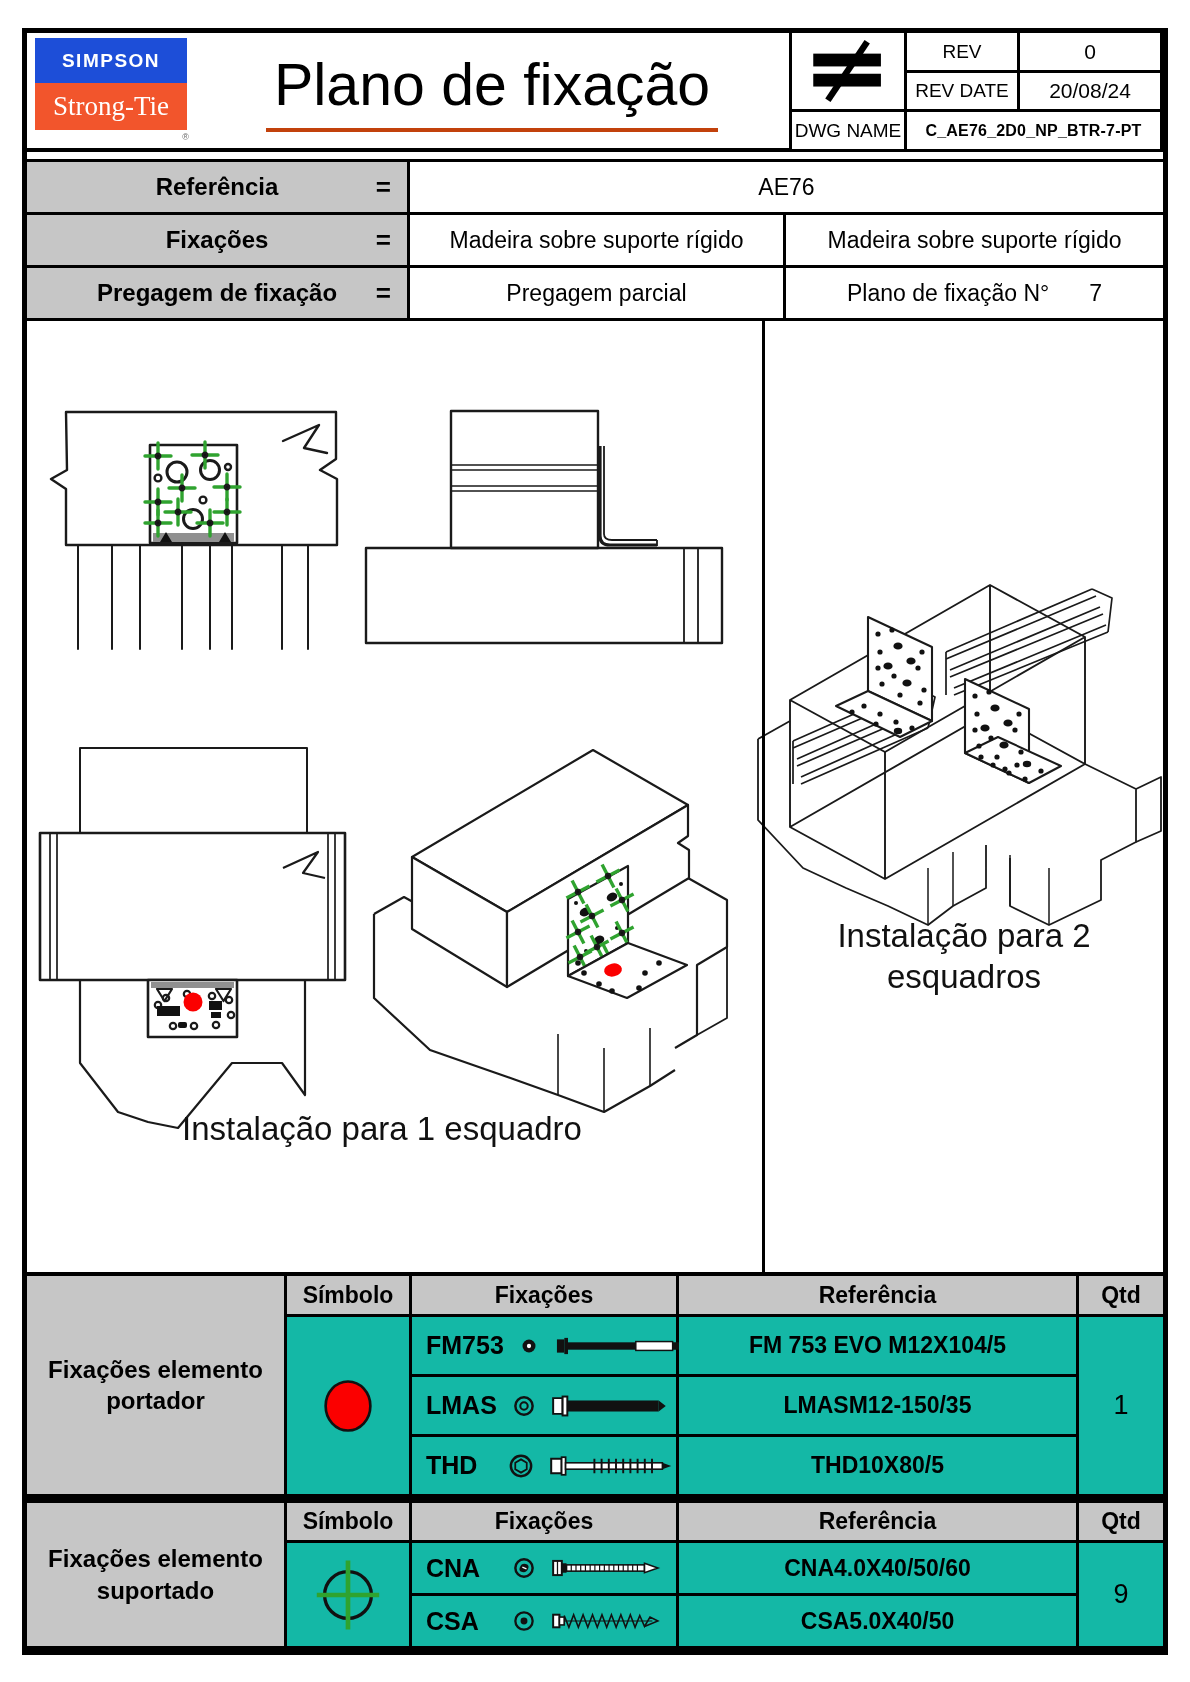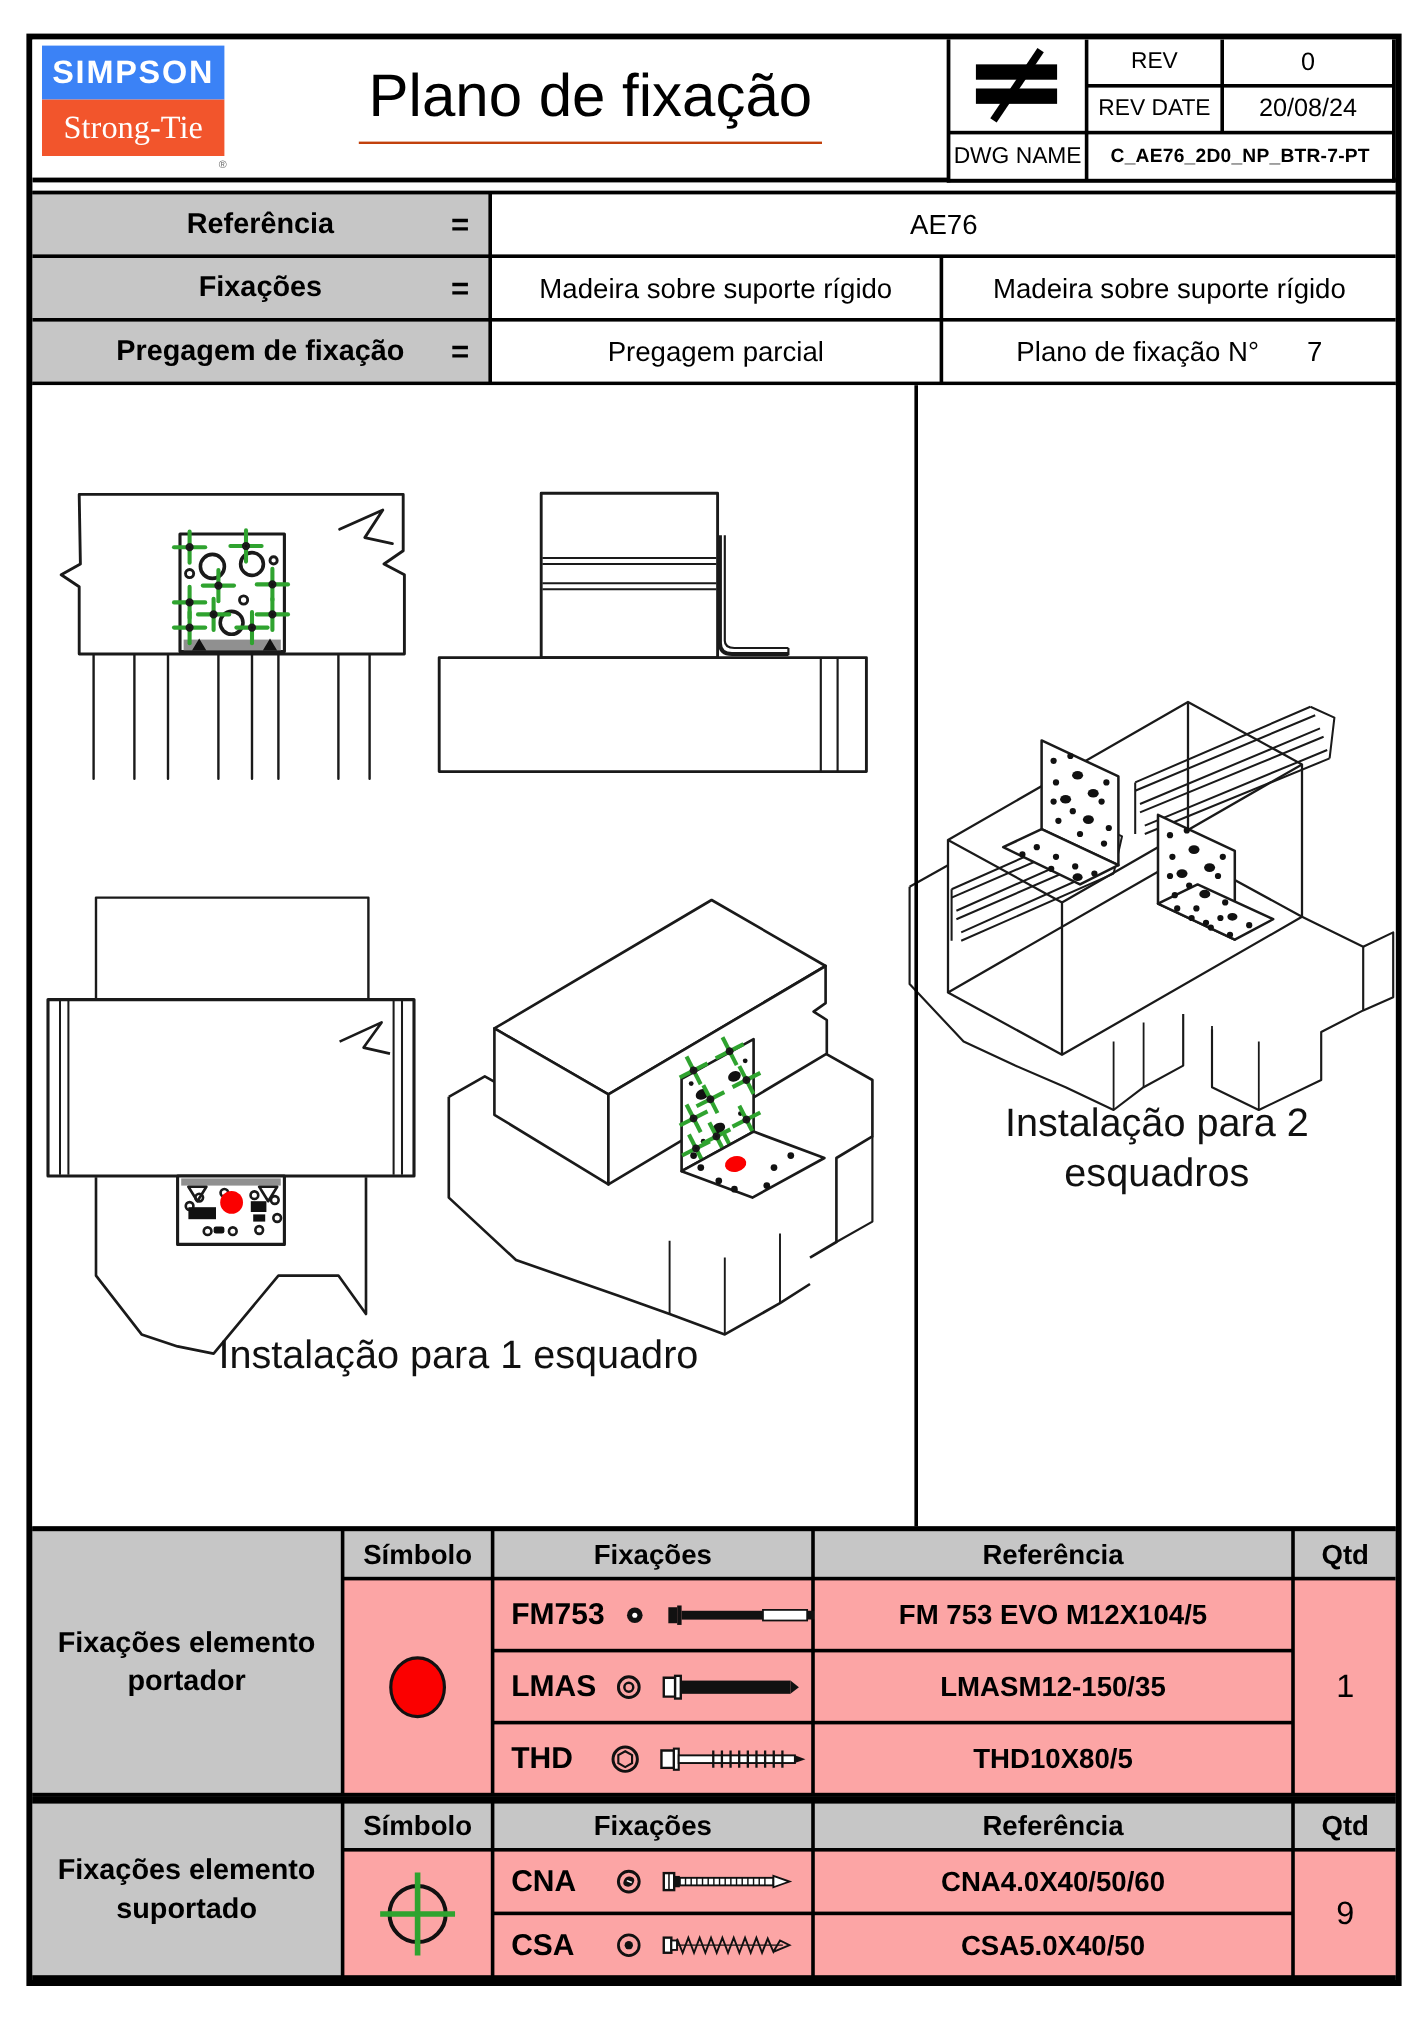--- a/index.html
+++ b/index.html
@@ -10,27 +10,27 @@
     --ink:#1a1a1a;
   }
   *{box-sizing:border-box;margin:0;padding:0}
   body{background:#fff;font-family:"Liberation Sans",sans-serif;color:#000}
   .page{position:relative;width:1190px;height:1682px;background:#fff;overflow:hidden}
   .frame{position:absolute;left:22px;top:28px;width:1146px;height:1627px;border:5px solid #000;background:#fff}
 
   
   .header-band{position:absolute;left:0;top:0;width:1136px;height:119px;border-bottom:4px solid #000;background:#fff}
   .logo{position:absolute;left:8px;top:5px;width:152px}
-  .logo-top{height:45px;background:#3b82f6;color:#fff;display:flex;align-items:center;justify-content:center;
-    font-weight:bold;font-size:27px;letter-spacing:1.5px}
+  .logo-top{height:45px;background:#1d4ed8;color:#fff;display:flex;align-items:center;justify-content:center;
+    font-weight:bold;font-size:19px;letter-spacing:1.5px}
   .logo-bottom{position:relative;height:47px;background:var(--orange);color:#fff;display:flex;align-items:center;justify-content:center;
     font-family:"Liberation Serif",serif;font-weight:normal;font-size:27px}
   .logo-reg{position:absolute;right:-2px;bottom:-12px;font-size:9px;color:#666;font-family:"Liberation Sans",sans-serif}
   .doc-title{position:absolute;left:215px;top:18px;width:500px;text-align:center}
-  .doc-title span{display:inline-block;font-size:50px;border-bottom:2px solid #c2410c;padding:0 8px 9px}
+  .doc-title span{display:inline-block;font-size:59px;border-bottom:4px solid #c2410c;padding:0 8px 9px}
 
   .title-block{position:absolute;left:762px;top:0;width:374px;height:119px;display:grid;
     grid-template-columns:112px 110px 140px;grid-template-rows:37px 36px 37px;gap:3px;background:#000;
     border:3px solid #000;border-top:none}
   .tb-cell{background:#fff;display:flex;align-items:center;justify-content:center;font-size:19px}
   .tb-sym{grid-column:1;grid-row:1/3}
   .tb-val{font-size:21px}
   .tb-dwgval{grid-column:2/4;font-size:16px;font-weight:bold;letter-spacing:.2px}
 
   
@@ -50,21 +50,21 @@
   .panel-divider{position:absolute;left:735px;top:0;width:3px;height:100%;background:#000}
   .caption{position:absolute;text-align:center;font-size:33px;color:#111;line-height:1.25}
   .caption-left{left:0;top:787px;width:710px}
   .caption-right{left:738px;top:594px;width:398px}
 
   
   .ftable{position:absolute;left:0;width:1136px;display:grid;
     grid-template-columns:257px 122px 264px 397px 84px;gap:3px;background:#000}
   .ftable-1{top:1239px;grid-template-rows:38px 57px 57px 57px;border-top:4px solid #000;border-bottom:3px solid #000}
   .ftable-2{top:1464px;grid-template-rows:37px 50px 50px;border-top:6px solid #000;border-bottom:4px solid #000}
-  .fcell{background:#fca5a5;display:flex;align-items:center;justify-content:center}
+  .fcell{background:#14b8a6;display:flex;align-items:center;justify-content:center}
   .fhead{background:var(--gray);font-weight:bold;font-size:23px}
   .fgroup{background:var(--gray);grid-column:1;font-weight:bold;font-size:24px;text-align:center;
     line-height:1.3;padding:0 14px}
   .fg1{grid-row:1/5}
   .fg2{grid-row:1/4}
   .fsym1{grid-column:2;grid-row:2/5}
   .fsym2{grid-column:2;grid-row:2/4}
   .fqty1{grid-column:5;grid-row:2/5;font-size:27px}
   .fqty2{grid-column:5;grid-row:2/4;font-size:27px}
   .fname-cell{justify-content:flex-start;padding-left:14px;gap:12px}

